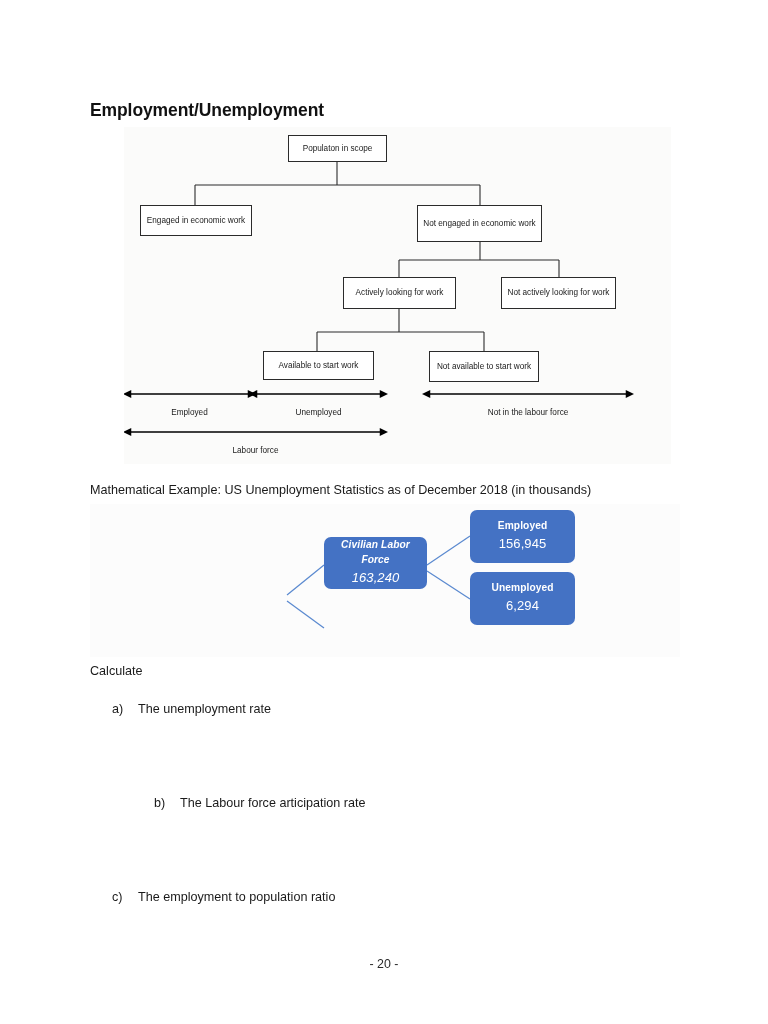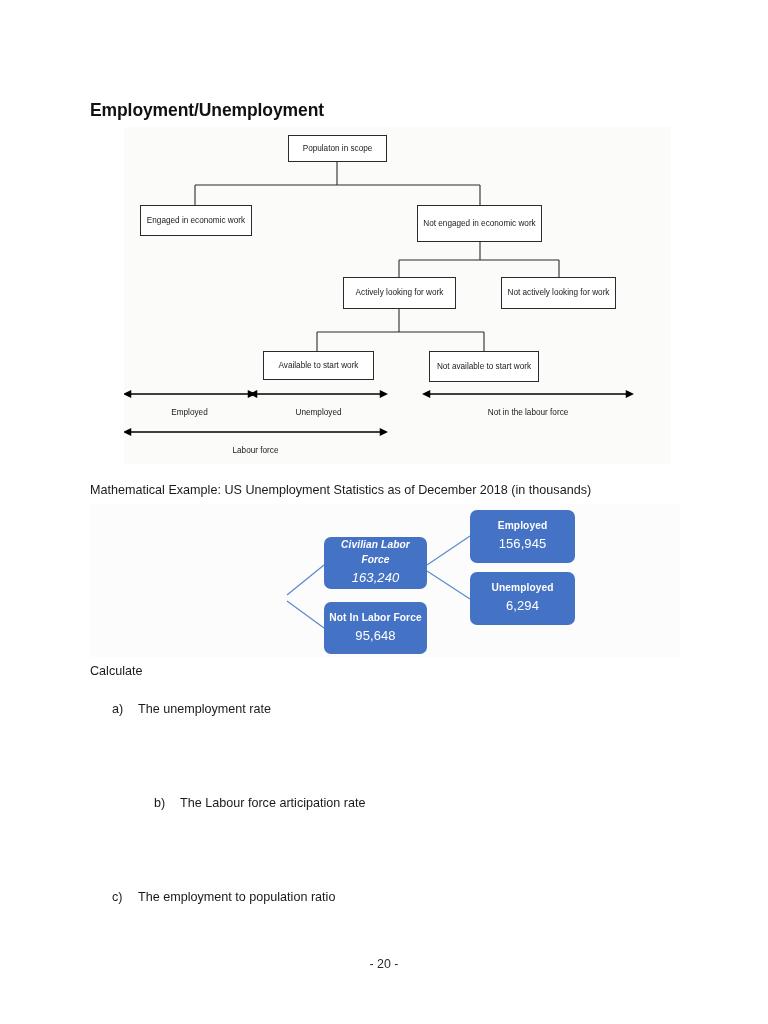--- a/index.html
+++ b/index.html
@@ -254,24 +254,20 @@
         <line x1="337" y1="67" x2="380" y2="95"></line>
       </g>
     </svg>
 
 
     <div class="bnode" style="left:234px; top:33px; width:103px; height:52px;font-style:italic;">
       <div class="b-title">Civilian Labor Force</div>
       <div class="b-value">163,240</div>
     </div>
 
-    <div class="bnode" style="left:234px; top:98px; width:103px; height:52px;">
-      <div class="b-title">Not In Labor Force</div>
-      <div class="b-value">95,648</div>
-    </div>
 
     <div class="bnode" style="left:380px; top:6px; width:105px; height:53px;">
       <div class="b-title">Employed</div>
       <div class="b-value">156,945</div>
     </div>
 
     <div class="bnode" style="left:380px; top:68px; width:105px; height:53px;">
       <div class="b-title">Unemployed</div>
       <div class="b-value">6,294</div>
     </div>

